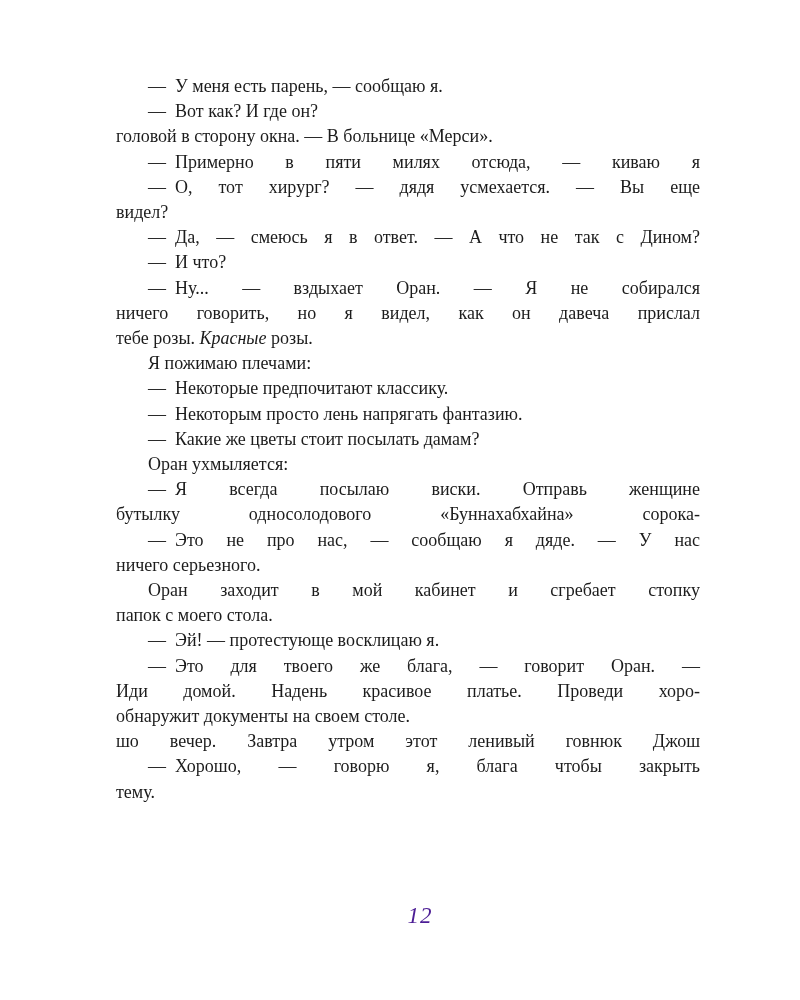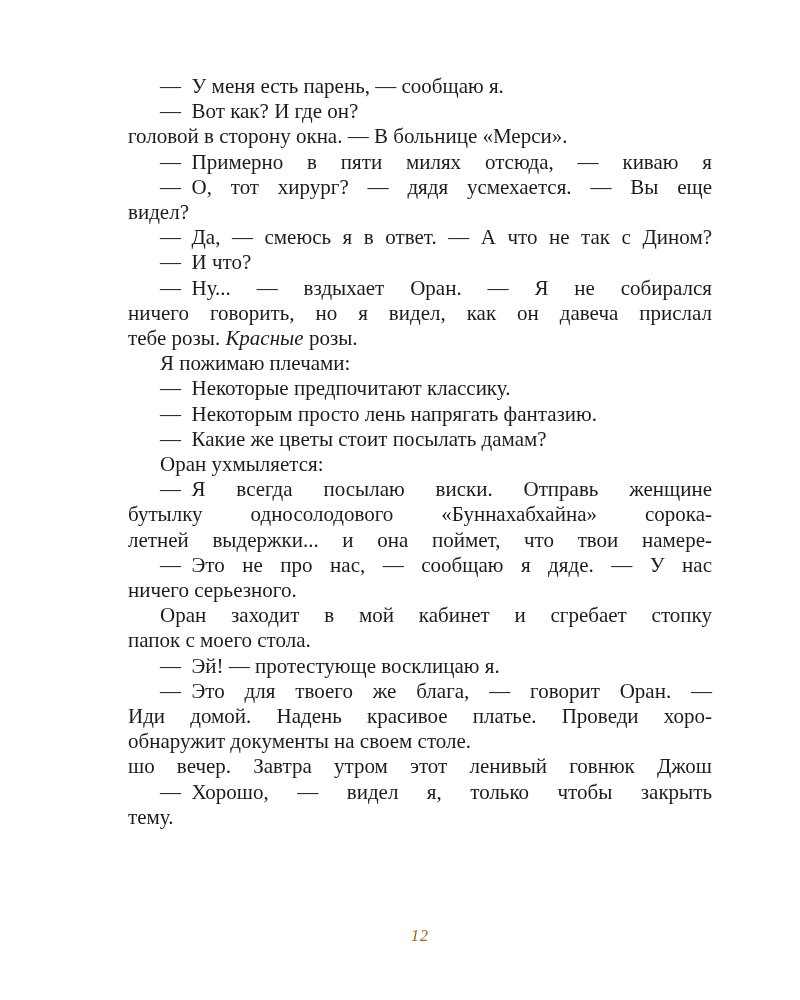--- a/index.html
+++ b/index.html
@@ -13,25 +13,25 @@
     overflow: hidden;
   }
   .book-page {
     position: relative;
     width: 800px;
     height: 1000px;
     background: #ffffff;
   }
   .text-block {
     position: absolute;
-    left: 128px;
+    left: 116px;
     top: 74px;
     width: 584px;
     font-family: "Liberation Serif", "DejaVu Serif", serif;
-    font-size: 21px;
+    font-size: 18px;
     line-height: 25.2px;
     color: #1c1c1c;
   }
   .para {
     margin: 0;
     padding: 0;
   }
   .pline {
     text-align: justify;
     text-align-last: justify;
@@ -48,24 +48,23 @@
     font-style: italic;
   }
   .page-number {
     position: absolute;
     left: 128px;
     top: 903px;
     width: 584px;
     text-align: center;
     font-family: "Liberation Serif", "DejaVu Serif", serif;
     font-style: italic;
-    font-size: 16px;
+    font-size: 23px;
     letter-spacing: 1px;
-    color: #a16207;
-    margin-top: 24px;
+    color: #4c1d95;
   }
 </style>
 </head>
 <body>
 
 <div class="book-page">
   <div class="text-block">
       <div class="para">
         <div class="pline first lastline">— У меня есть парень, — сообщаю я.</div>
       </div>
@@ -102,38 +101,37 @@
       </div>
       <div class="para">
         <div class="pline first lastline">— Какие же цветы стоит посылать дамам?</div>
       </div>
       <div class="para">
         <div class="pline first lastline">Оран ухмыляется:</div>
       </div>
       <div class="para">
         <div class="pline first">— Я всегда посылаю виски. Отправь женщине</div>
         <div class="pline">бутылку односолодового «Буннахабхайна» сорока-</div>
-        <div class="pline">летней выдержки... и она поймет, что твои намере-</div>
       </div>
       <div class="para">
         <div class="pline first">— Это не про нас, — сообщаю я дяде. — У нас</div>
         <div class="pline lastline">ничего серьезного.</div>
       </div>
       <div class="para">
         <div class="pline first">Оран заходит в мой кабинет и сгребает стопку</div>
         <div class="pline lastline">папок с моего стола.</div>
       </div>
       <div class="para">
         <div class="pline first lastline">— Эй! — протестующе восклицаю я.</div>
       </div>
       <div class="para">
         <div class="pline first">— Это для твоего же блага, — говорит Оран. —</div>
         <div class="pline">Иди домой. Надень красивое платье. Проведи хоро-</div>
         <div class="pline lastline">обнаружит документы на своем столе.</div>
         <div class="pline">шо вечер. Завтра утром этот ленивый говнюк Джош</div>
       </div>
       <div class="para">
-        <div class="pline first">— Хорошо, — видел я, только чтобы закрыть</div>
+        <div class="pline first">— Хорошо, — говорю я, блага чтобы закрыть</div>
         <div class="pline lastline">тему.</div>
       </div>
     </div>
   <div class="page-number">12</div>
 </div>
 
 </body></html>

